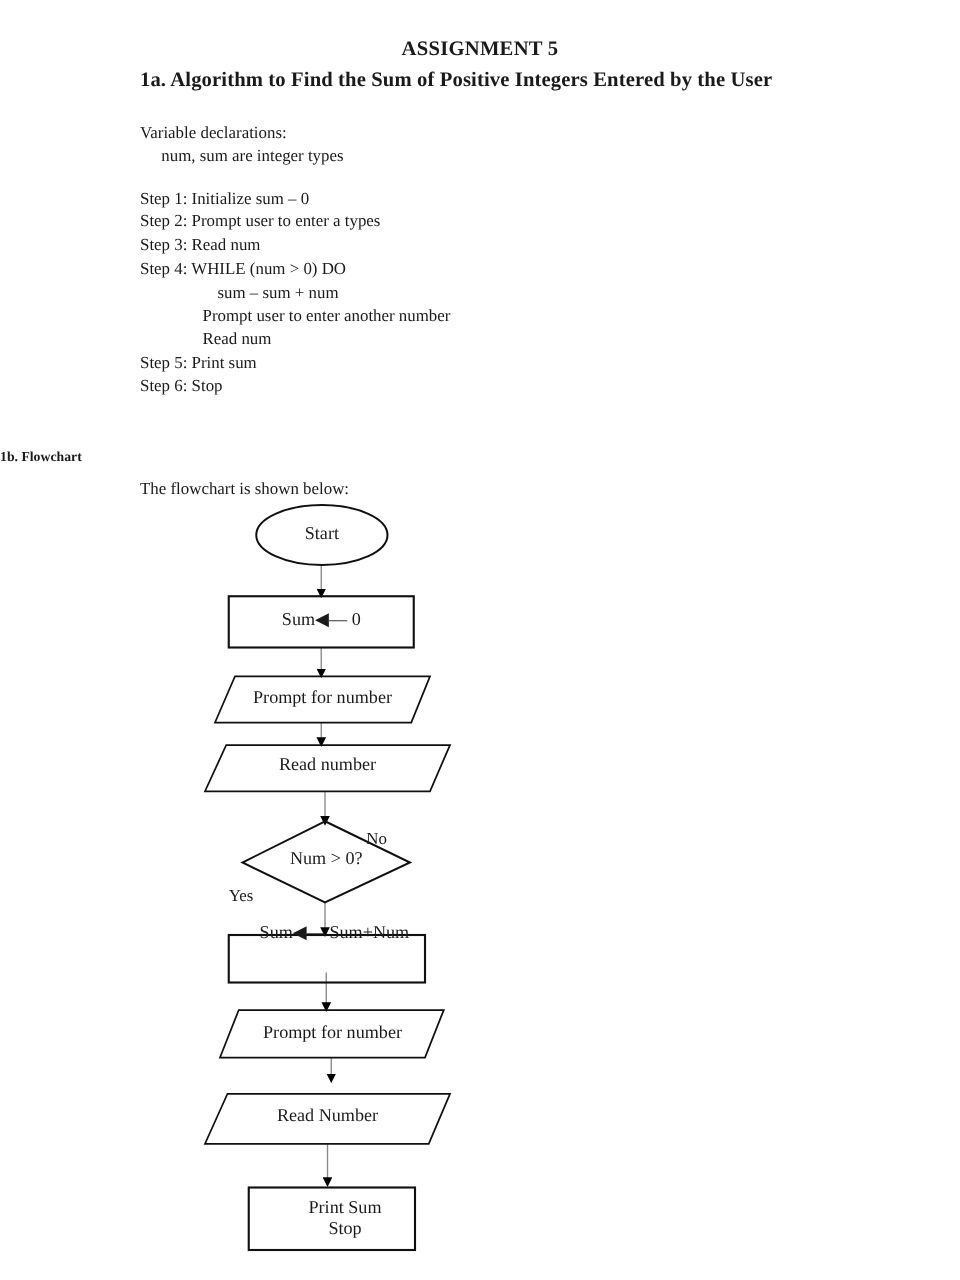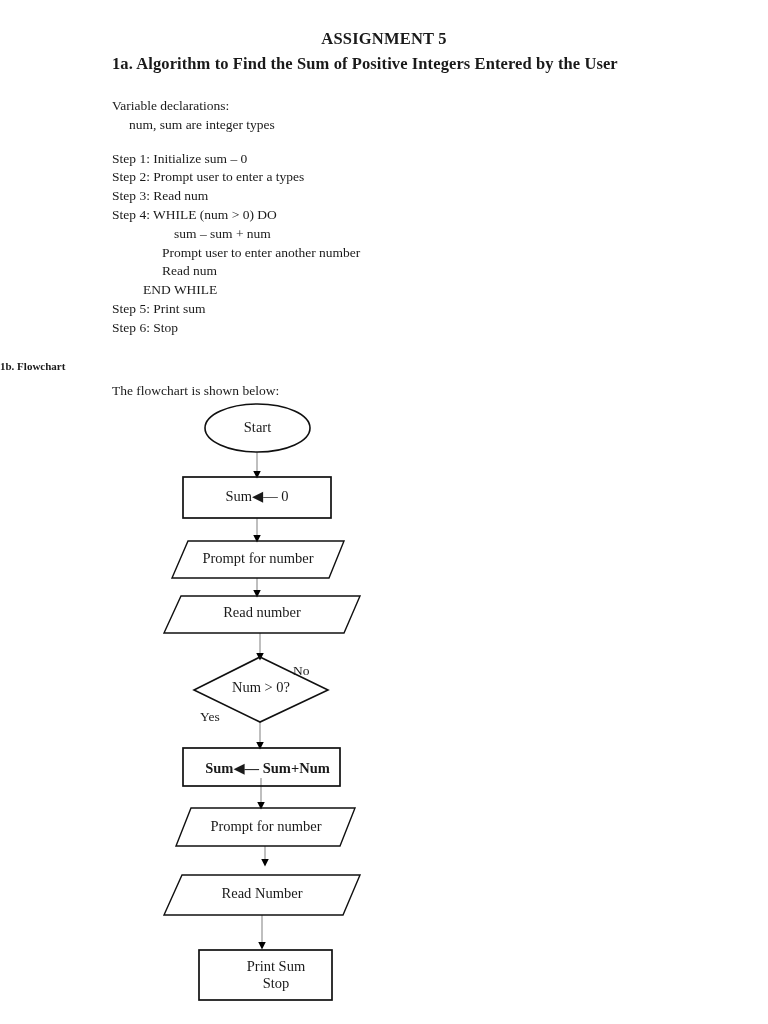--- a/index.html
+++ b/index.html
@@ -99,21 +99,20 @@
     <div class="ln">Variable declarations:</div>
     <div class="ln indent1">num, sum are integer types</div>
     <div class="spacer"></div>
     <div class="ln">Step 1: Initialize sum – 0</div>
     <div class="ln">Step 2: Prompt user to enter a types</div>
     <div class="ln">Step 3: Read num</div>
     <div class="ln">Step 4: WHILE (num &gt; 0) DO</div>
     <div class="ln indent2">sum – sum + num</div>
     <div class="ln indent3" style="padding-left:50px">Prompt user to enter another number</div>
     <div class="ln indent3" style="padding-left:50px">Read num</div>
-    <div class="ln" style="padding-left:31px">END WHILE</div>
     <div class="ln">Step 5: Print sum</div>
     <div class="ln">Step 6: Stop</div>
   </div>
 
   <div class="title-flow">1b. Flowchart</div>
   <div class="flow-intro">The flowchart is shown below:</div>
 
   <svg id="flowchart" viewBox="0 0 768 1024">
     <defs>
       <marker id="arrow" viewBox="0 0 10 10" refX="8" refY="5" markerWidth="7" markerHeight="7" orient="auto-start-reverse">
@@ -154,26 +153,26 @@
   <div class="shape-label" style="left:207px; top:419px; width:101px;">Start</div>
 
   <div class="shape-label" style="left:183px; top:488px; width:148px;">Sum◀— 0</div>
 
   <div class="shape-label" style="left:178px; top:550px; width:160px;">Prompt for number</div>
 
   <div class="shape-label" style="left:182px; top:604px; width:160px;">Read number</div>
 
   <div class="shape-label" style="left:211px; top:679px; width:100px;">Num &gt; 0?</div>
 
-  <div class="shape-label" style="left:183px; top:760px; width:169px;font-weight:bold;">Sum◀— Sum+Num</div>
+  <div class="shape-label" style="left:183px; top:738px; width:169px;">Sum◀— Sum+Num</div>
 
   <div class="shape-label" style="left:186px; top:818px; width:160px;">Prompt for number</div>
 
   <div class="shape-label" style="left:182px; top:885px; width:160px;">Read Number</div>
 
   <div class="shape-label" style="left:199px; top:958px; width:154px;">Print Sum
 Stop</div>
 
   <div class="edge-label" style="left:293px; top:663px;">No</div>
 
-  <div class="edge-label" style="left:200px; top:709px;">Yes</div>
+  <div class="edge-label" style="left:183px; top:709px;">Yes</div>
 
 </div>
 
 </body></html>

